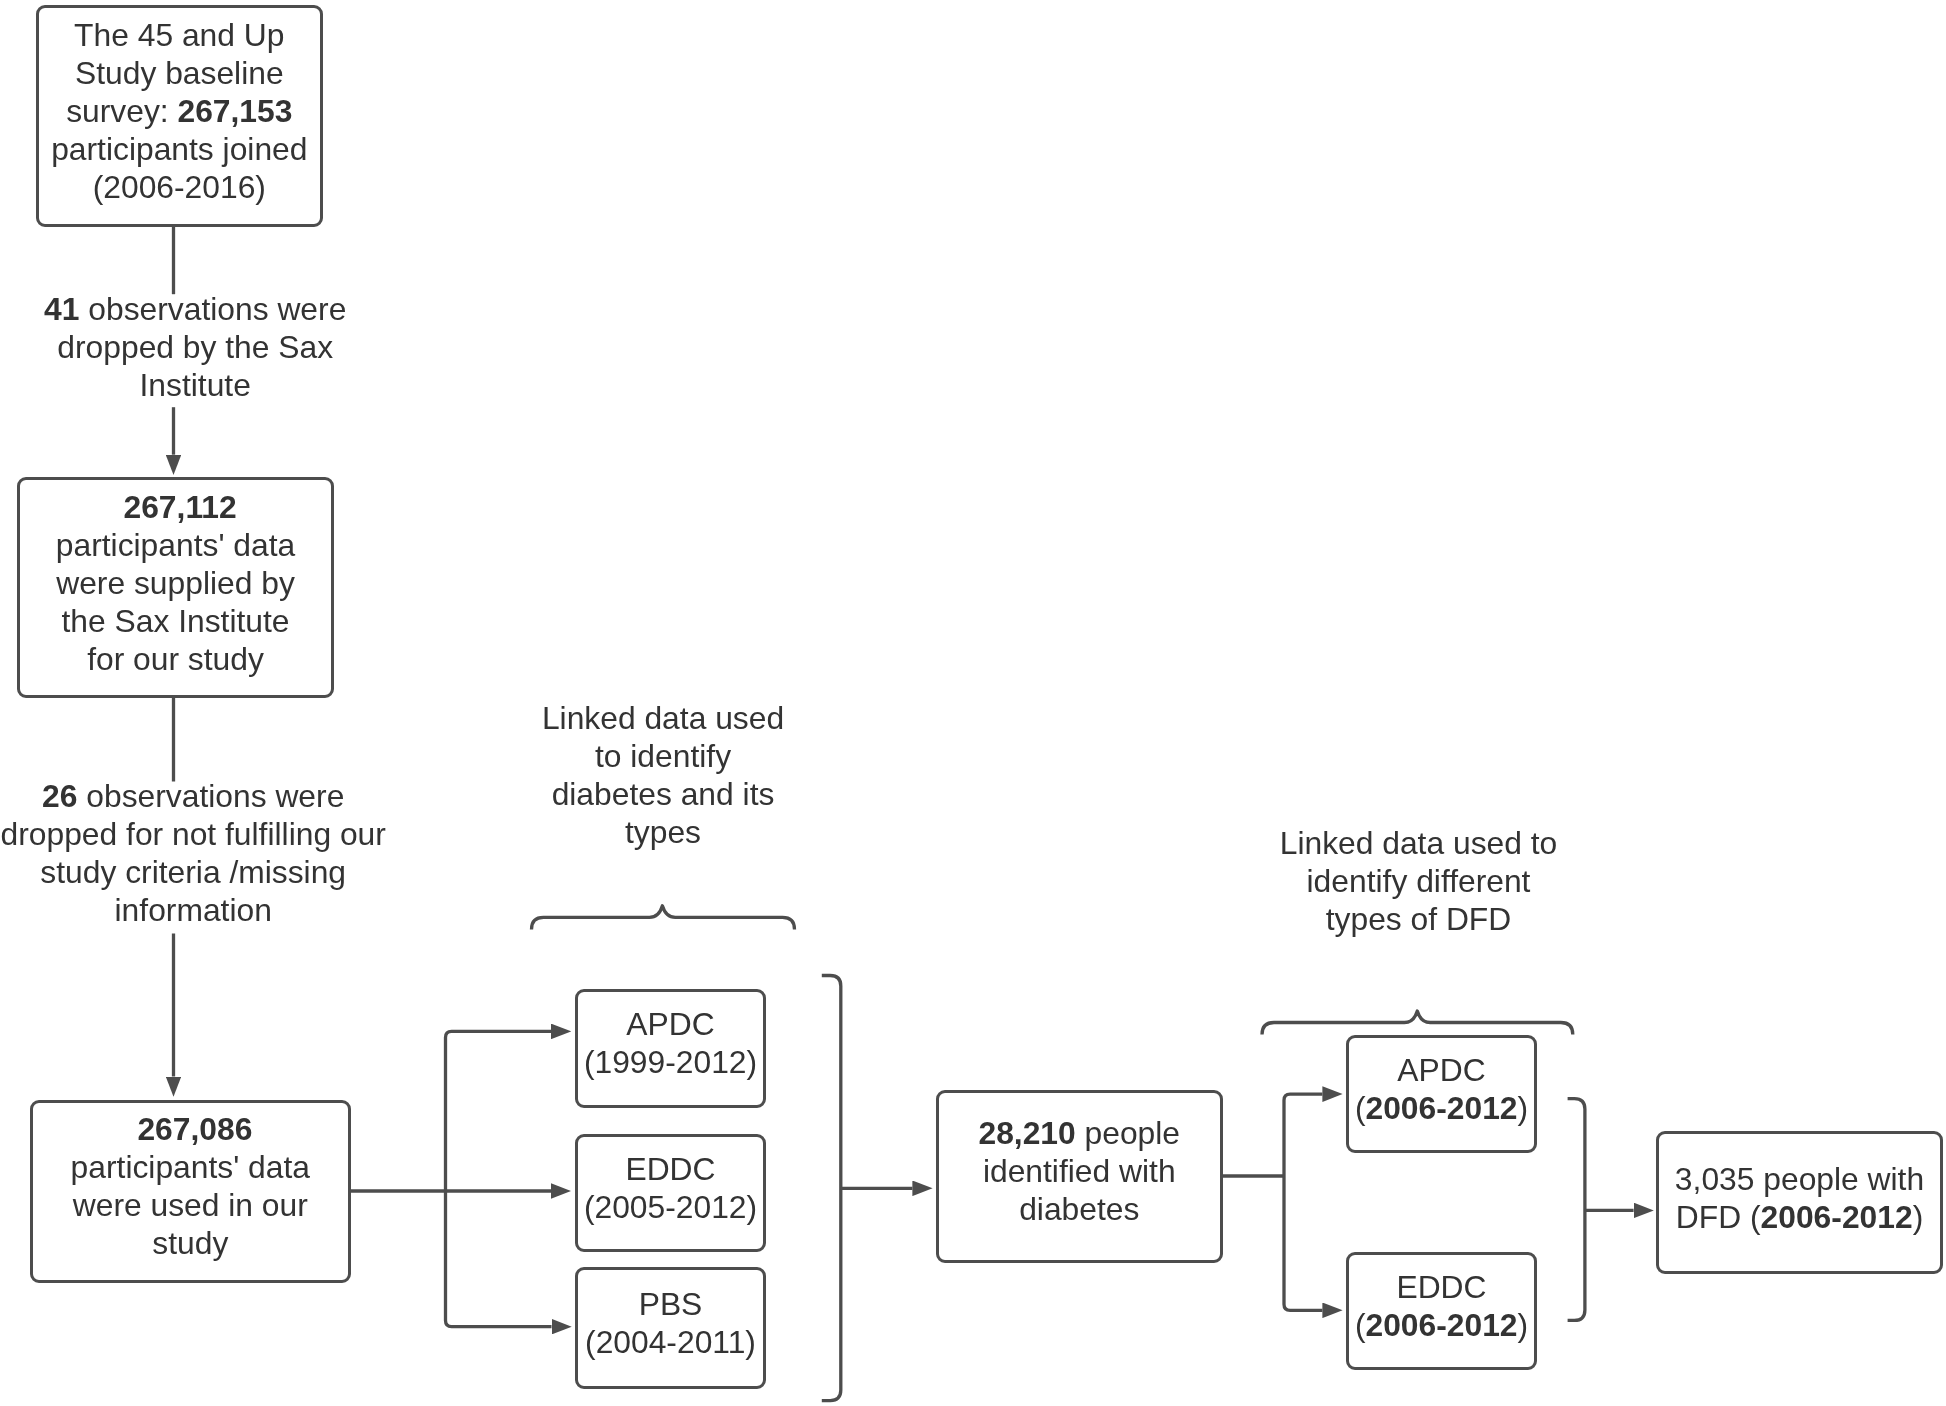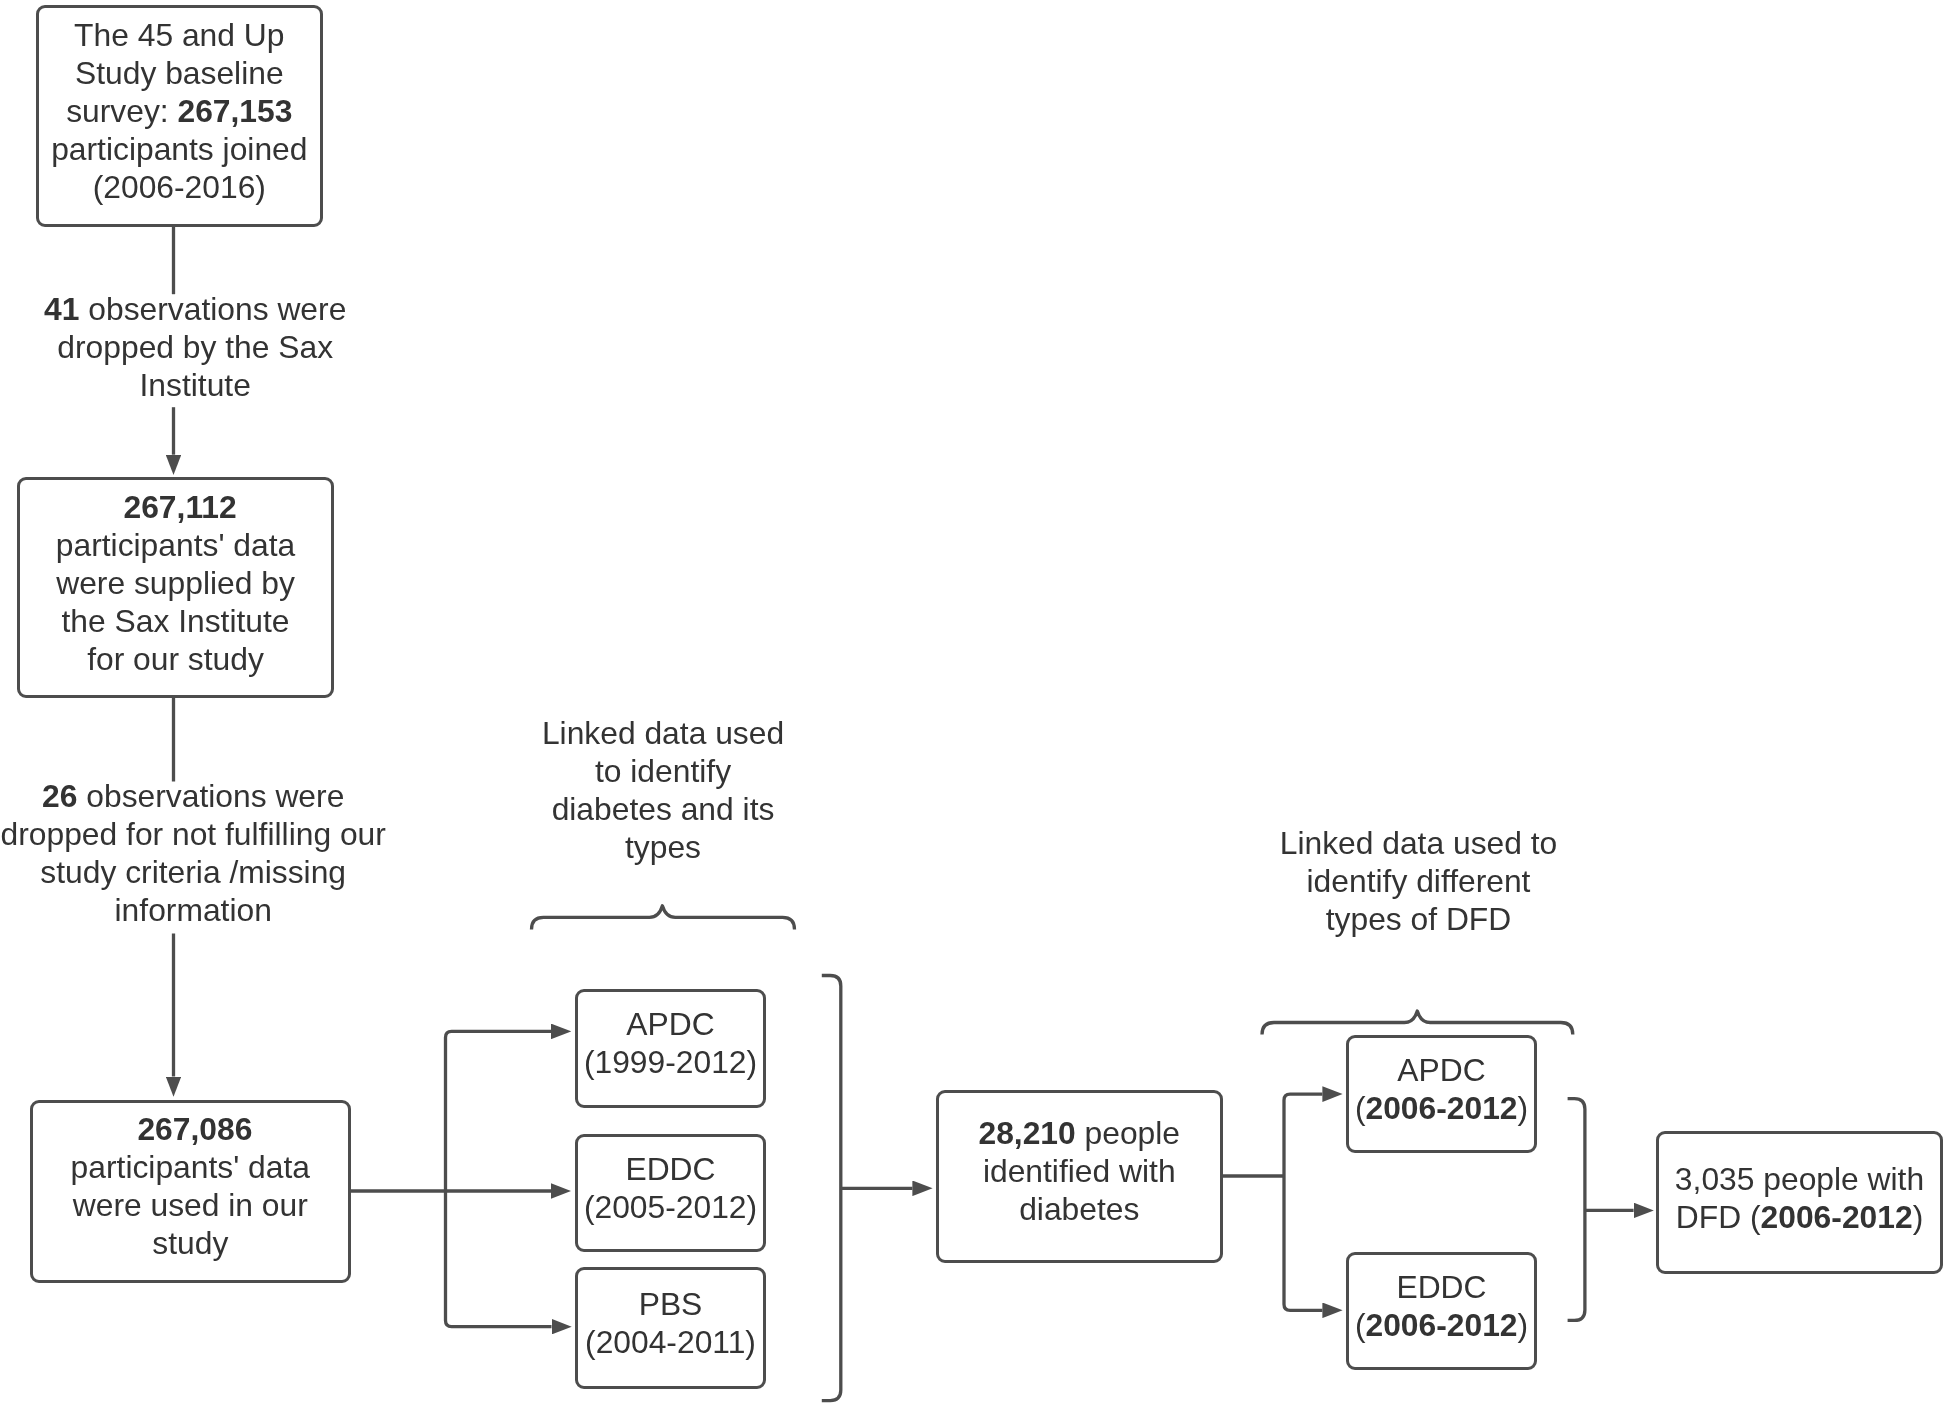--- a/index.html
+++ b/index.html
@@ -71,15 +71,15 @@
   <div class="txt"><span class="ln"><span>APDC</span></span><br><span class="ln"><span>(</span><strong>2006-2012</strong><span>)</span></span></div>
 </div>
 <div class="nbox" style="left:1346px;top:1252px;width:191px;height:118px;" aria-label="EDDC (2006-2012)">
   <div class="txt"><span class="ln"><span>EDDC</span></span><br><span class="ln"><span>(</span><strong>2006-2012</strong><span>)</span></span></div>
 </div>
 <div class="nbox" style="left:1656px;top:1131px;width:287px;height:143px;" aria-label="3,035 people with DFD (2006-2012)">
   <div class="txt"><span class="ln"><span>3,035 people with</span></span><br><span class="ln"><span>DFD (</span><strong>2006-2012</strong><span>)</span></span></div>
 </div>
 <div class="flabel" style="left:-19.8px;top:290px;width:430px;" aria-label="41 observations were dropped by the Sax Institute"><span class="ln"><strong>41</strong><span> observations were</span></span><br><span class="ln"><span>dropped by the Sax</span></span><br><span class="ln"><span>Institute</span></span></div>
 <div class="flabel" style="left:-41.8px;top:777.2px;width:470px;" aria-label="26 observations were dropped for not fulfilling our study criteria /missing information"><span class="ln"><strong>26</strong><span> observations were</span></span><br><span class="ln"><span>dropped for not fulfilling our</span></span><br><span class="ln"><span>study criteria /missing</span></span><br><span class="ln"><span>information</span></span></div>
-<div class="flabel" style="left:493px;top:699.3px;width:340px;margin-top:15px;" aria-label="Linked data used to identify diabetes and its types"><span class="ln"><span>Linked data used</span></span><br><span class="ln"><span>to identify</span></span><br><span class="ln"><span>diabetes and its</span></span><br><span class="ln"><span>types</span></span></div>
+<div class="flabel" style="left:493px;top:699.3px;width:340px;" aria-label="Linked data used to identify diabetes and its types"><span class="ln"><span>Linked data used</span></span><br><span class="ln"><span>to identify</span></span><br><span class="ln"><span>diabetes and its</span></span><br><span class="ln"><span>types</span></span></div>
 <div class="flabel" style="left:1223.5px;top:823.5px;width:390px;" aria-label="Linked data used to identify different types of DFD"><span class="ln"><span>Linked data used to</span></span><br><span class="ln"><span>identify different</span></span><br><span class="ln"><span>types of DFD</span></span></div>
 </div>
 
 </body></html>

